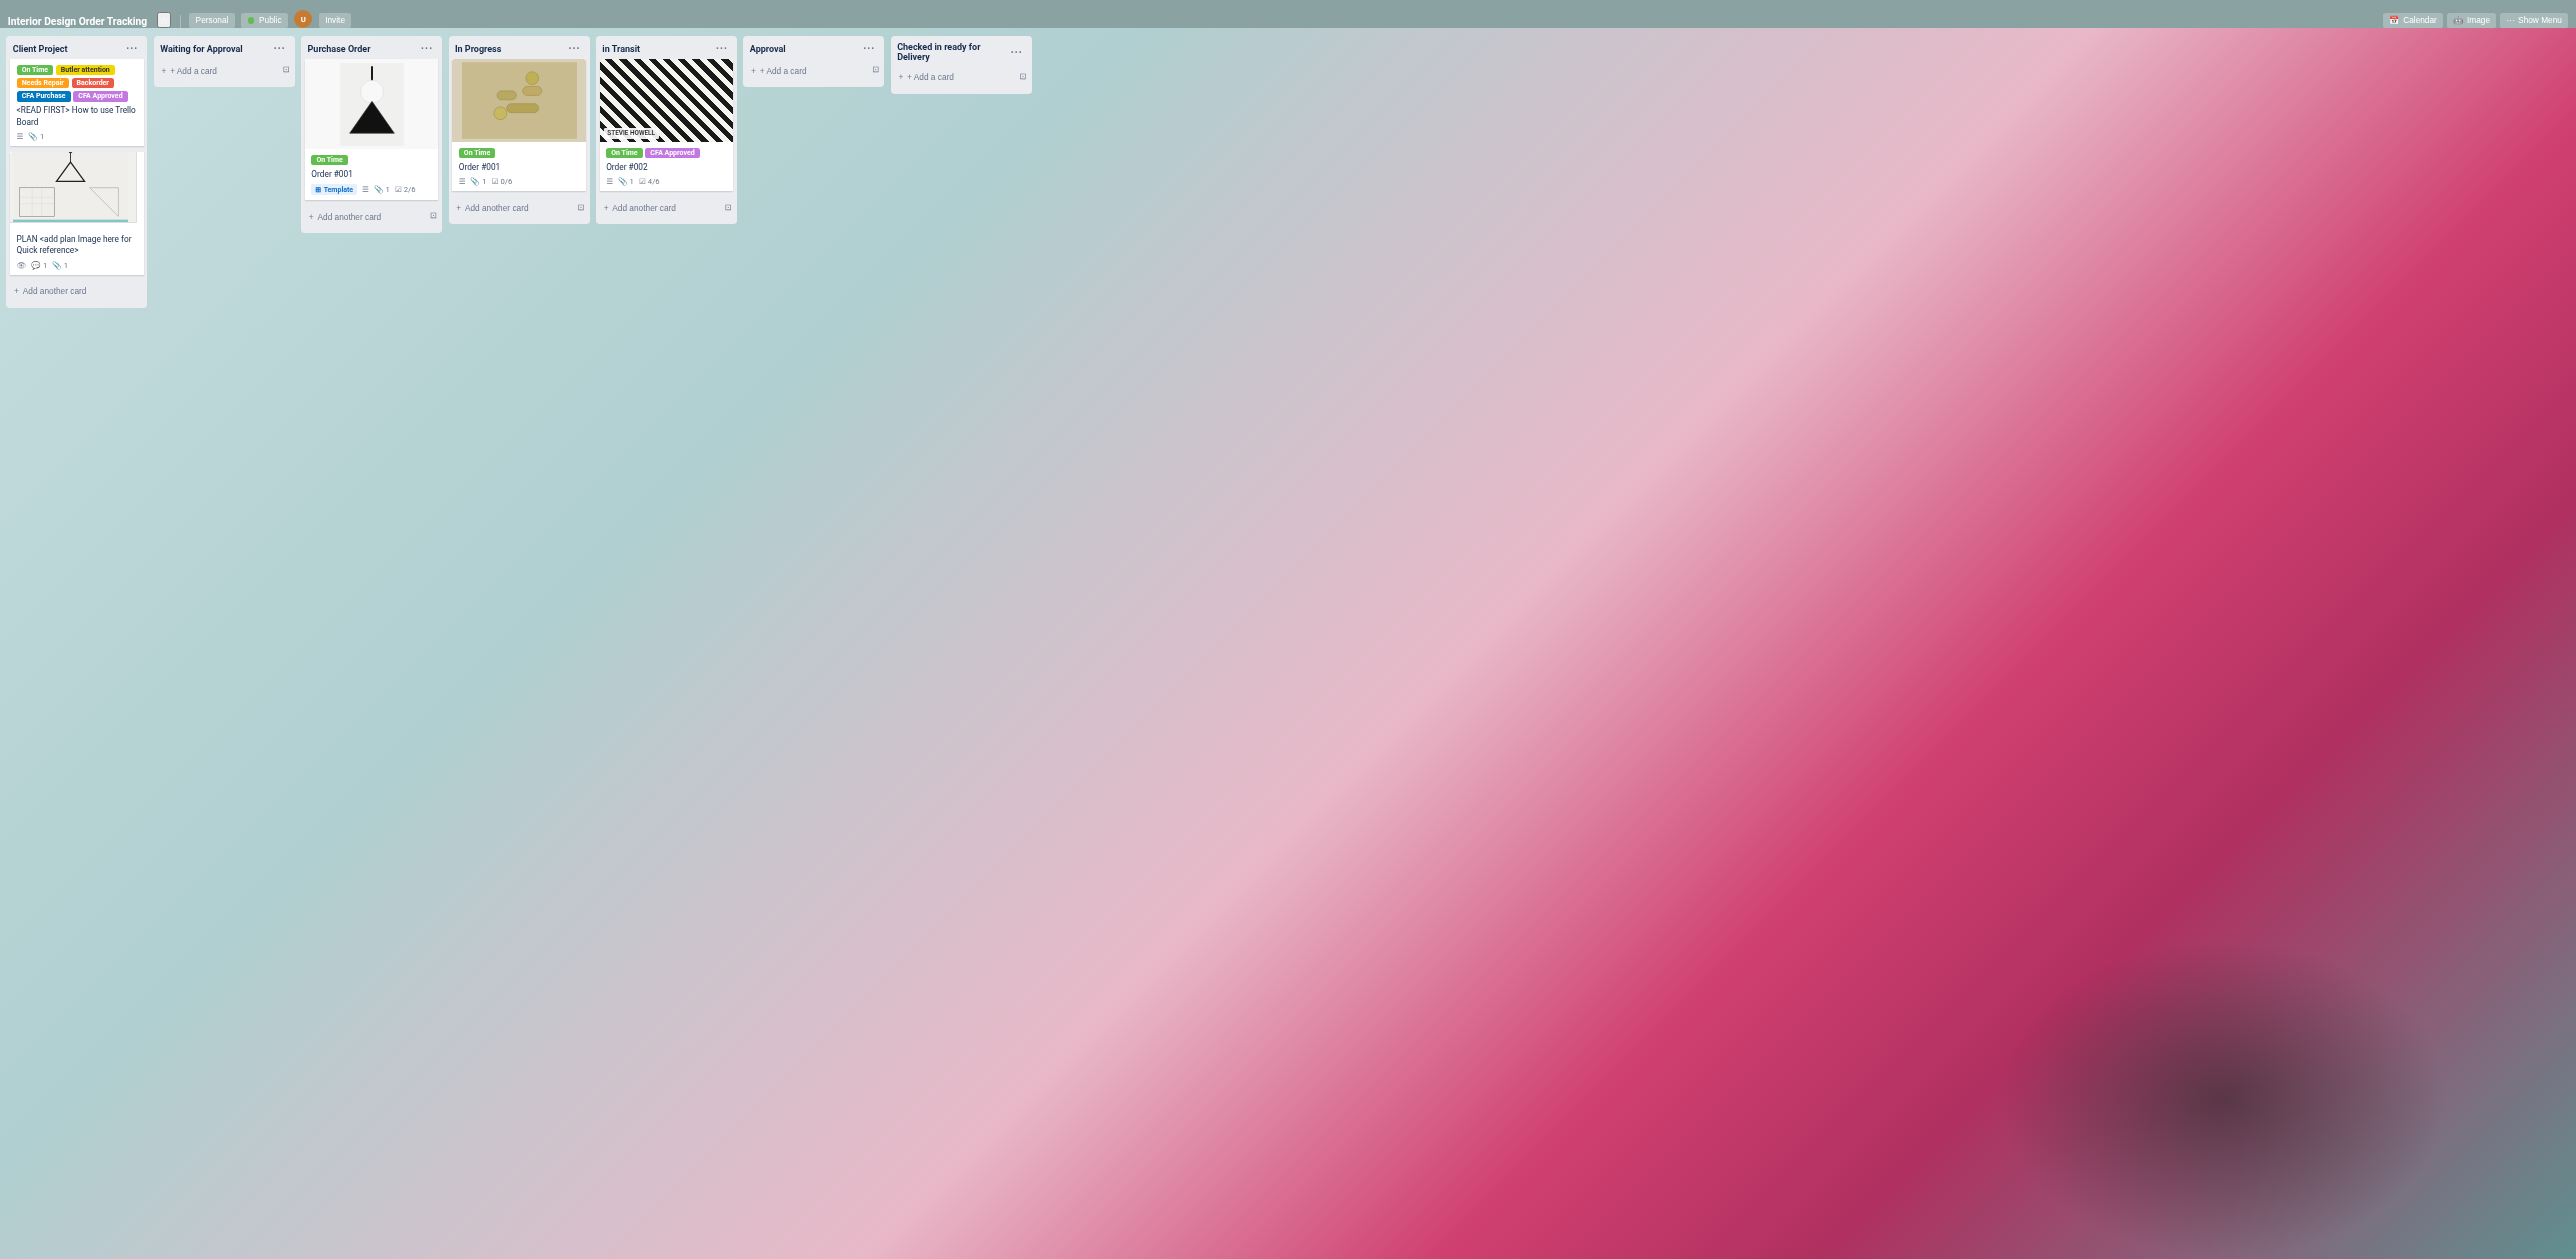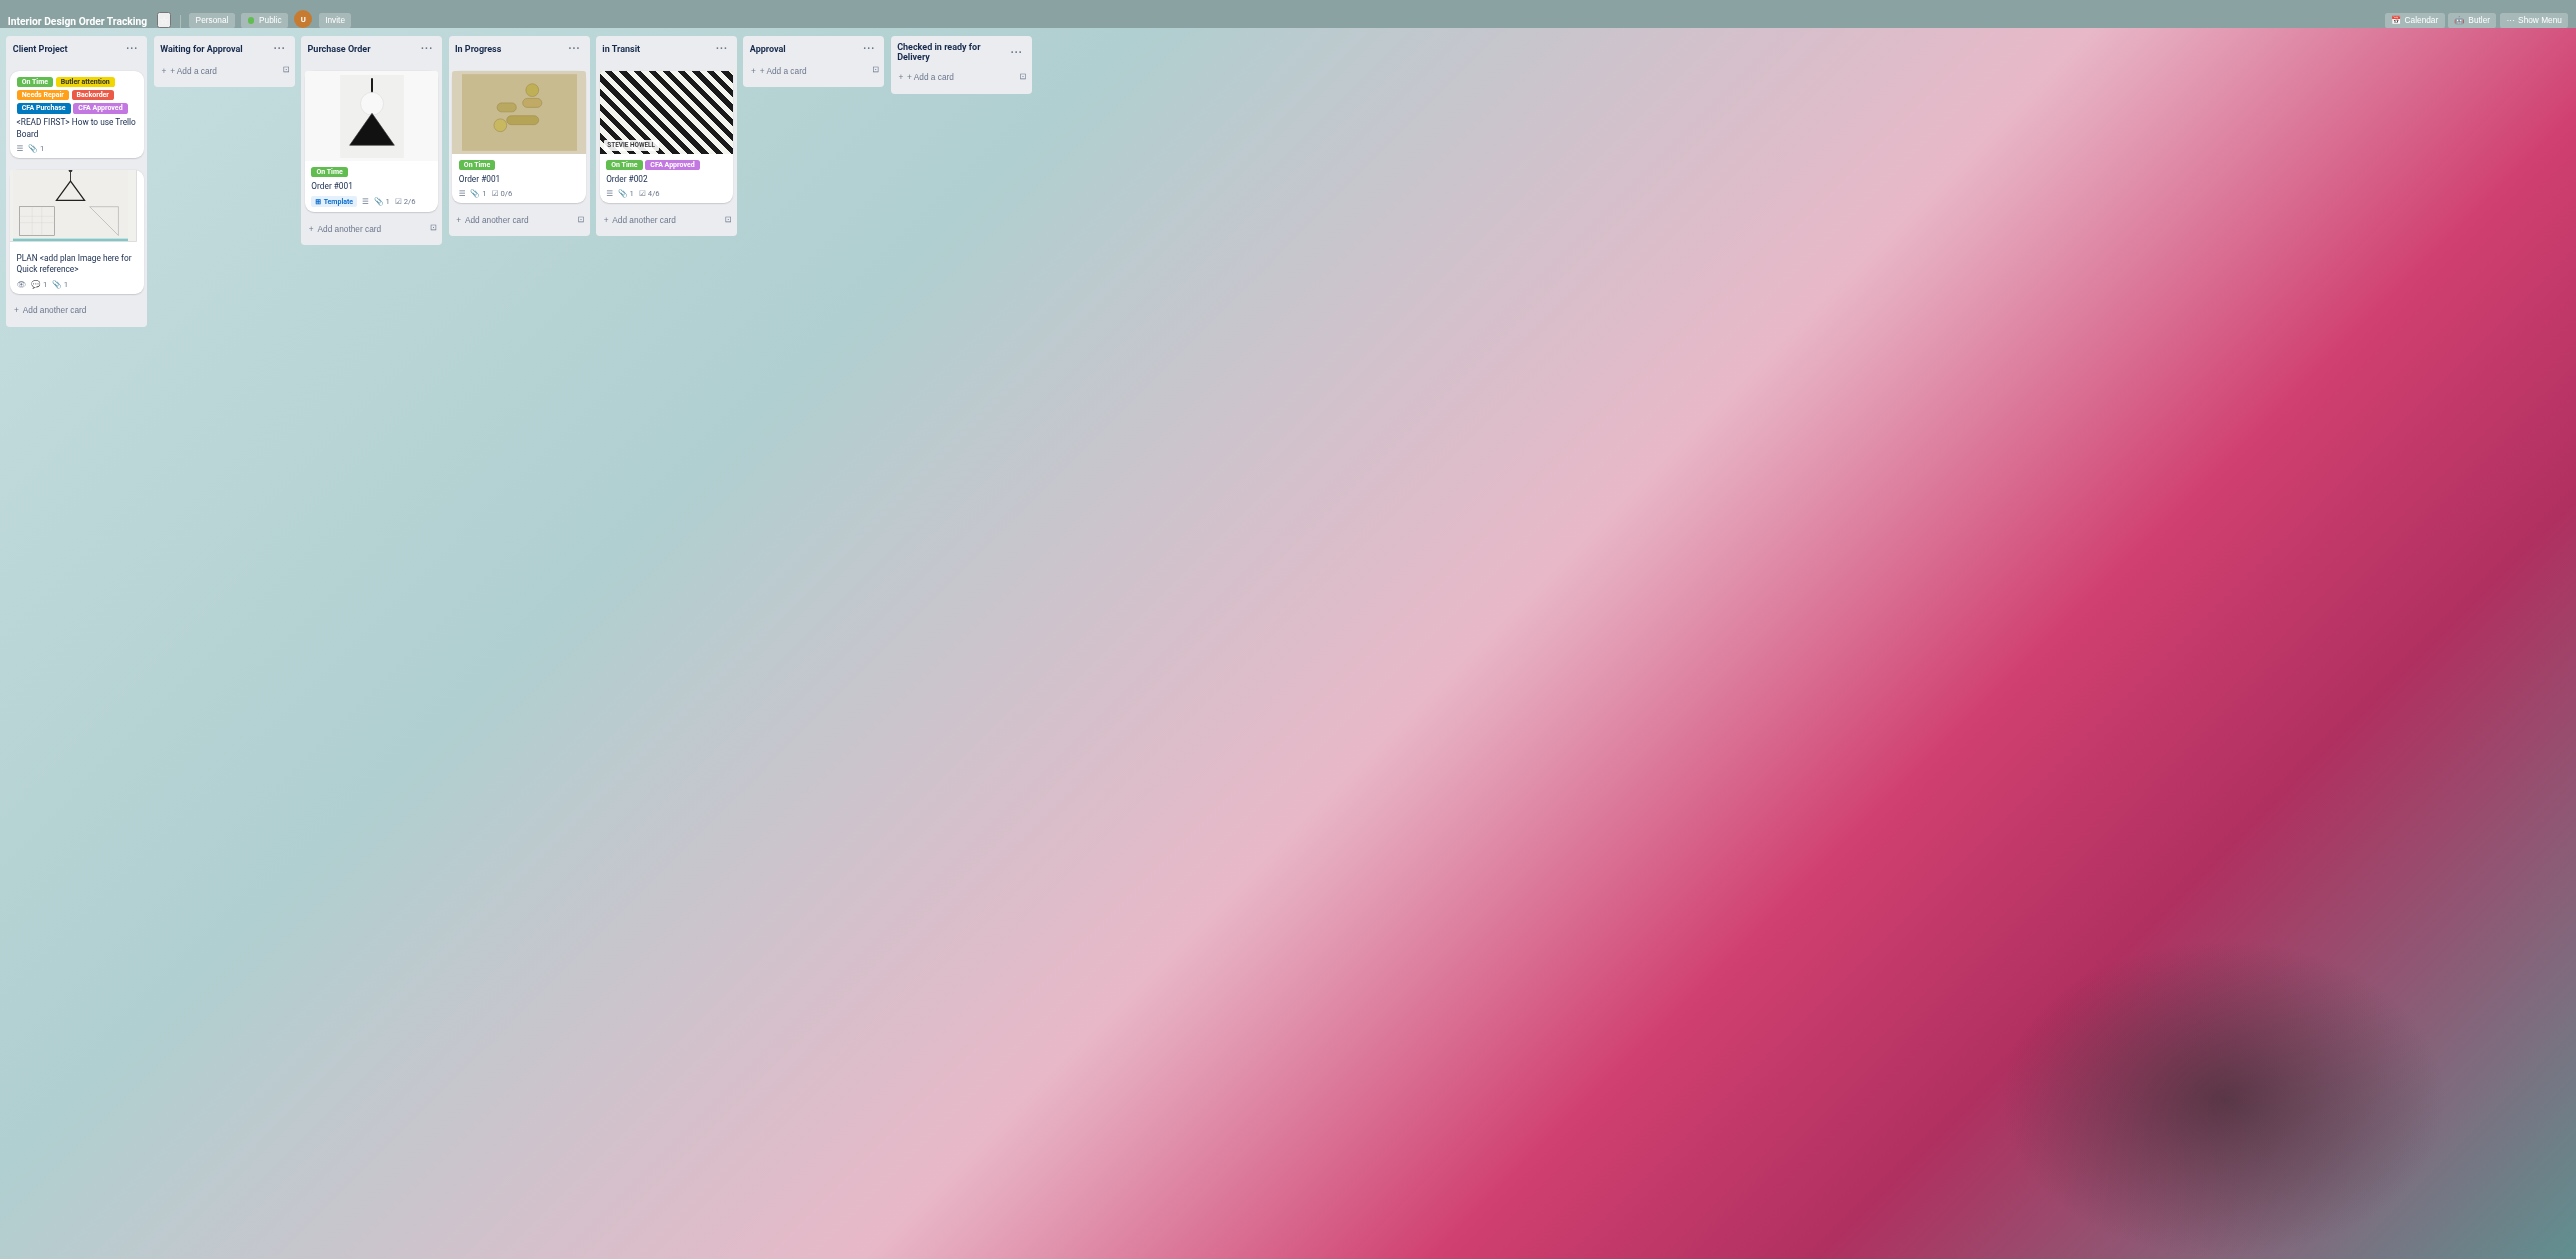--- a/index.html
+++ b/index.html
@@ -132,26 +132,25 @@
     }
     .column-body {
       padding: 0 3.8px;
       overflow-y: auto;
       flex: 1;
     }
 
     
     .card {
       background: #fff;
-      border-radius: 9px;
+      border-radius: 0;
       padding: 5.1px 6.4px;
       margin-bottom: 5.1px;
       box-shadow: 0 0.6px 1.3px rgba(0,0,0,0.15);
       cursor: pointer;
-      margin-top: 12px;
     }
     .card-cover {
       margin: -5.1px -6.4px 5.1px;
       border-radius: 2.6px 2.6px 0 0;
       overflow: hidden;
     }
     
     .lamp-cover {
       width: 100%;
       height: 90px;
@@ -330,21 +329,21 @@
     <span>Invite</span>
   </button>
   <div class="header-spacer"></div>
   <div class="header-right-btns">
     <button class="header-right-btn">
       <span>📅</span>
       <span>Calendar</span>
     </button>
     <button class="header-right-btn">
       <span>🤖</span>
-      <span>Butler</span>
+      <span>Image</span>
     </button>
     <button class="header-right-btn">
       <span>···</span>
       <span>Show Menu</span>
     </button>
   </div>
 </div>
 
 <div class="board-bg"></div>
 

